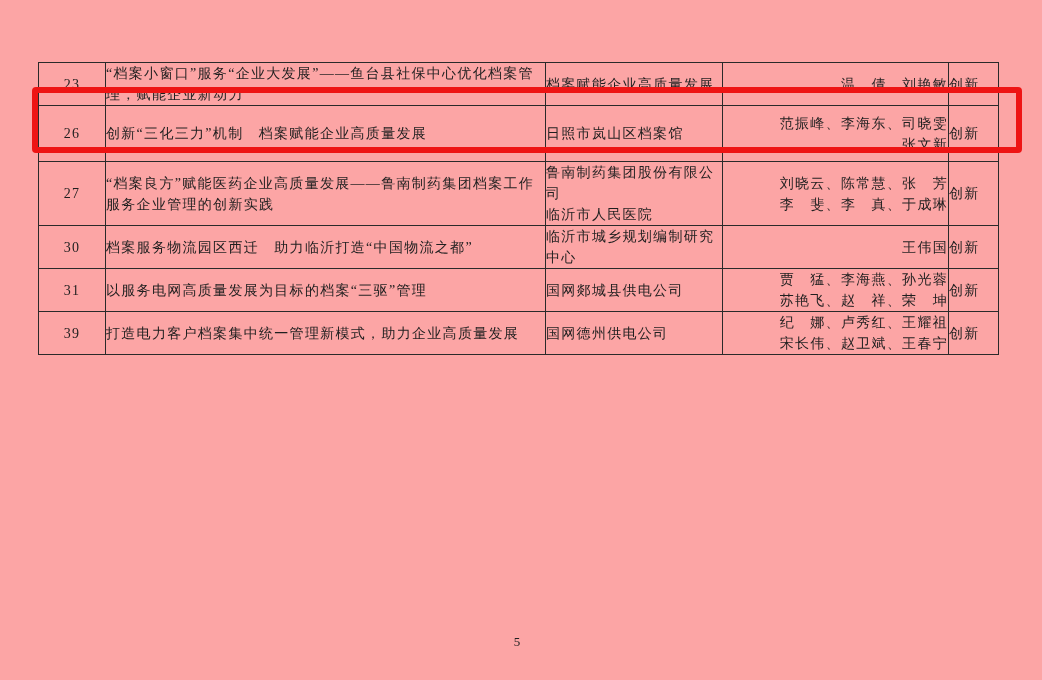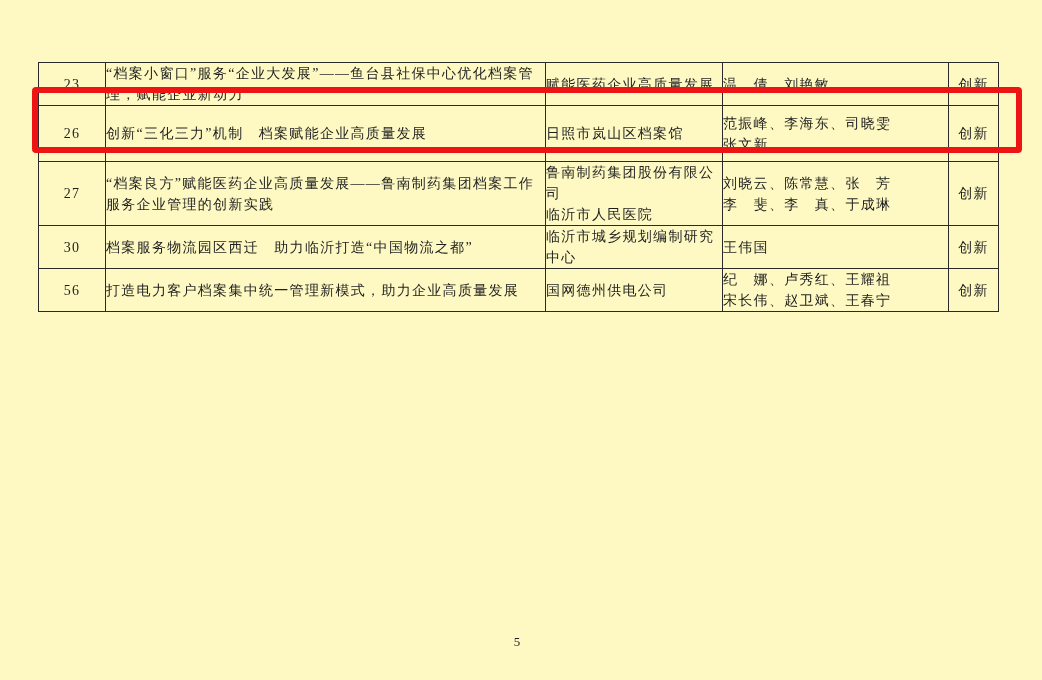--- a/index.html
+++ b/index.html
@@ -4,21 +4,21 @@
 <style>
   html, body { margin: 0; padding: 0; }
   body {
     width: 1042px; height: 680px;
     background: #ffffff;
     font-family: "Liberation Serif", "DejaVu Serif", serif;
     color: #1f1f1f;
     position: relative;
     overflow: hidden;
   }
-  .page { position: absolute; inset: 0; background: #fef9c3; }
+  .page { position: absolute; inset: 0; background: #fca5a5; }
 
   table.award-table {
     position: absolute;
     left: 38px; top: 62px;
     width: 960px;
     border-collapse: collapse;
     table-layout: fixed;
   }
   table.award-table td {
     border: 1px solid #2a2a2a;
@@ -26,22 +26,22 @@
     letter-spacing: 1.3px;
     line-height: 21px;
     vertical-align: middle;
     white-space: pre-line;
     overflow: hidden;
     padding: 0;
   }
   td.c-no   { text-align: center; font-size: 13px; letter-spacing: 0.5px; }
   td.c-title{ padding: 0 4px 0 12px; }
   td.c-org  { padding: 0 15px 0 12px; }
-  td.c-names{ padding: 0 4px 0 12px; }
-  td.c-cat  { text-align: center; }
+  td.c-names{ padding: 0 4px 0 12px; text-align: right; }
+  td.c-cat  { }
 
   .highlight-box {
     position: absolute;
     left: 32px; top: 87px;
     width: 990px; height: 66px;
     border: 6px solid #ee1414;
     border-radius: 4px;
     box-sizing: border-box;
     z-index: 5;
     pointer-events: none;
@@ -66,21 +66,21 @@
       <col style="width:67px">
         <col style="width:440px">
         <col style="width:177px">
         <col style="width:226px">
         <col style="width:50px">
     </colgroup>
     <tbody>
       <tr style="height:40px">
         <td class="c-no">23</td>
         <td class="c-title">“档案小窗口”服务“企业大发展”——鱼台县社保中心优化档案管理，赋能企业新动力</td>
-        <td class="c-org">赋能医药企业高质量发展</td>
+        <td class="c-org">档案赋能企业高质量发展</td>
         <td class="c-names">温　倩、刘艳敏</td>
         <td class="c-cat">创新</td>
       </tr>
       <tr style="height:56px">
         <td class="c-no">26</td>
         <td class="c-title">创新“三化三力”机制　档案赋能企业高质量发展</td>
         <td class="c-org">日照市岚山区档案馆</td>
         <td class="c-names">范振峰、李海东、司晓雯
 张文新</td>
         <td class="c-cat">创新</td>
@@ -95,21 +95,29 @@
         <td class="c-cat">创新</td>
       </tr>
       <tr style="height:43px">
         <td class="c-no">30</td>
         <td class="c-title">档案服务物流园区西迁　助力临沂打造“中国物流之都”</td>
         <td class="c-org">临沂市城乡规划编制研究中心</td>
         <td class="c-names">王伟国</td>
         <td class="c-cat">创新</td>
       </tr>
       <tr style="height:43px">
-        <td class="c-no">56</td>
+        <td class="c-no">31</td>
+        <td class="c-title">以服务电网高质量发展为目标的档案“三驱”管理</td>
+        <td class="c-org">国网郯城县供电公司</td>
+        <td class="c-names">贾　猛、李海燕、孙光蓉
+苏艳飞、赵　祥、荣　坤</td>
+        <td class="c-cat">创新</td>
+      </tr>
+      <tr style="height:43px">
+        <td class="c-no">39</td>
         <td class="c-title">打造电力客户档案集中统一管理新模式，助力企业高质量发展</td>
         <td class="c-org">国网德州供电公司</td>
         <td class="c-names">纪　娜、卢秀红、王耀祖
 宋长伟、赵卫斌、王春宁</td>
         <td class="c-cat">创新</td>
       </tr>
     </tbody>
   </table>
 
   <div class="highlight-box"></div>

